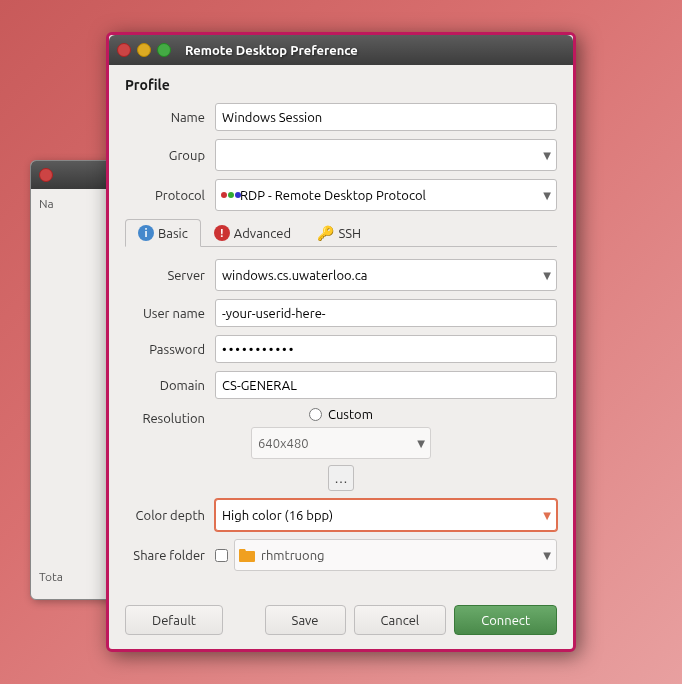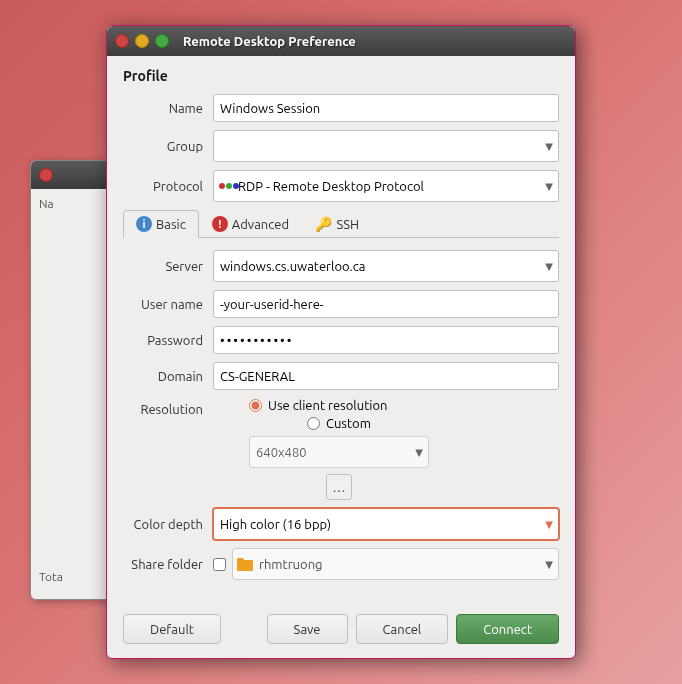--- a/index.html
+++ b/index.html
@@ -58,21 +58,21 @@
       font-size: 12px;
       color: #555;
     }
 
     
     .dialog {
       position: relative;
       width: 470px;
       background: #f0eeec;
       border-radius: 6px;
-      border: 1px solid #be185d;
+      border: 3px solid #be185d;
       box-shadow: 4px 4px 20px rgba(0,0,0,0.5);
       z-index: 10;
     }
 
     .titlebar {
       background: linear-gradient(to bottom, #5c5c5c, #3c3c3c);
       height: 30px;
       border-radius: 6px 6px 0 0;
       display: flex;
       align-items: center;
@@ -395,24 +395,20 @@
       <div class="form-row">
         <label class="form-label">Domain</label>
         <div class="form-control">
           <input type="text" value="CS-GENERAL" style="">
         </div>
       </div>
 
       <div class="form-row" style="align-items:flex-start;gap:36px;">
         <label class="form-label" style="padding-top:4px;">Resolution</label>
         <div class="radio-options">
-          <div class="radio-option">
-            <input type="radio" name="resolution" id="res-client" checked="" style="">
-            <label for="res-client">Use client resolution</label>
-          </div>
           <div class="custom-row">
             <div class="radio-option">
               <input type="radio" name="resolution" id="res-custom" style="">
               <label for="res-custom">Custom</label>
             </div>
             <div class="custom-select-wrap select-wrapper">
               <select style="opacity:0.6;">
                 <option>640x480</option>
                 <option>800x600</option>
                 <option>1024x768</option>

